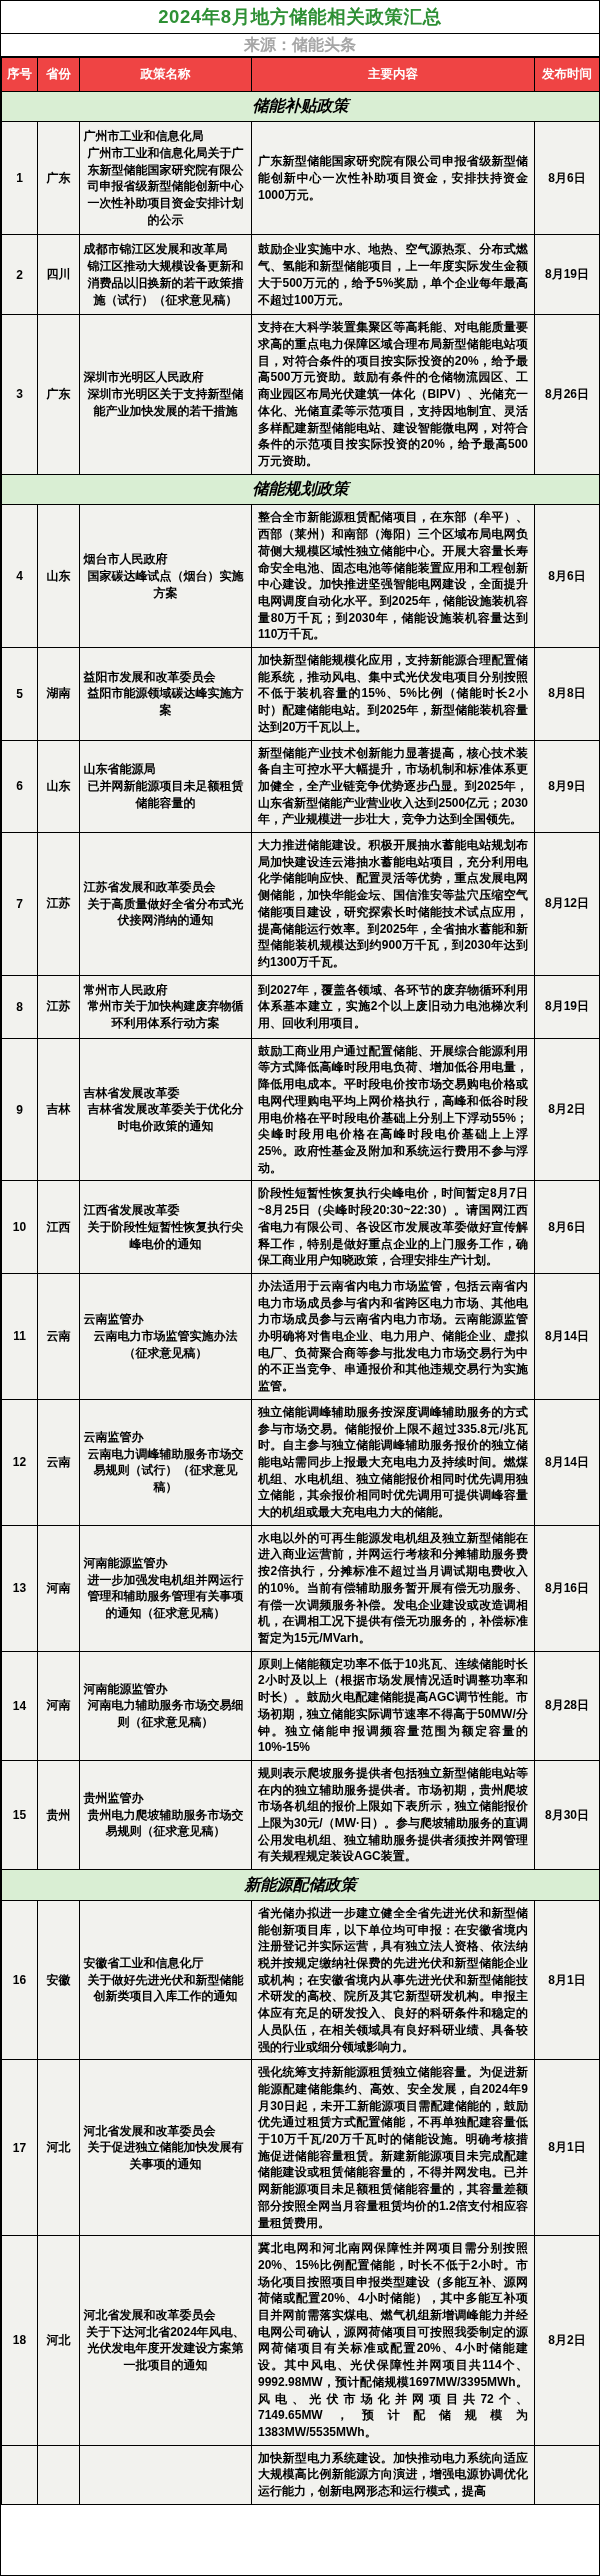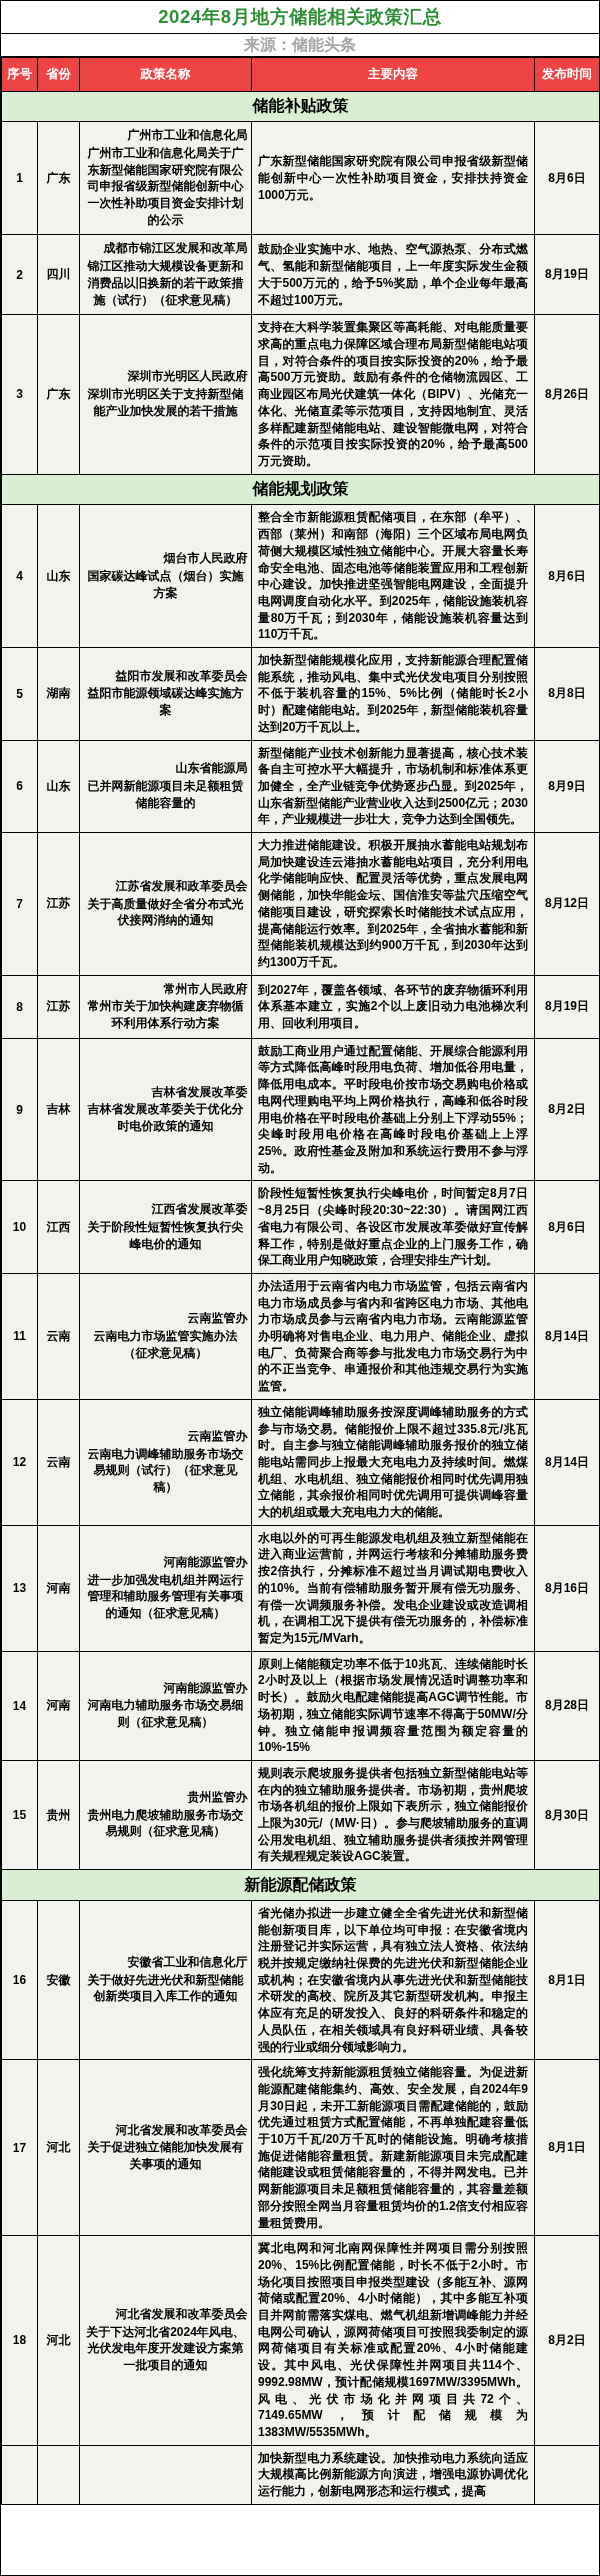--- a/index.html
+++ b/index.html
@@ -19,26 +19,26 @@
     color:#a6a6a6; font-size:16px; border-bottom:1.2px solid #000; background:#fff;
   }
   table.policy { border-collapse:collapse; width:100%; table-layout:fixed; }
   table.policy th, table.policy td { border:0.6px solid #000; vertical-align:middle; }
   table.policy th {
     background:#ef4444; color:#fff; font-size:12.5px; height:33px;
     padding:0 1.2px; font-weight:bold;
   }
   tr.section-row td {
     background:#d9eed3; text-align:center; font-size:16px;
-    height:27.4px; padding:1.2px 0; color:#000;
+    height:27.4px; padding:1.2px 0; color:#000;font-style:italic;
   }
   tr.data-row td { background:#f2f2ee; }
   td.c-no, td.c-prov, td.c-date { text-align:center; font-size:12px; padding:2.4px 1.2px; }
   td.c-name { text-align:center; font-size:12px; line-height:16.7px; padding:6px 3.6px; }
-  td.c-name .agency { text-align:right;font-family:Liberation Mono, monospace; }
+  td.c-name .agency { text-align:left; }
   td.c-content { text-align:justify; font-size:12px; line-height:16.7px; padding:4px 6px; }
 </style>
 </head>
 <body>
 
 <div class="sheet">
   <div class="title-row">2024年8月地方储能相关政策汇总</div>
   <div class="source-row">来源：储能头条</div>
   <table class="policy">
     <colgroup>

